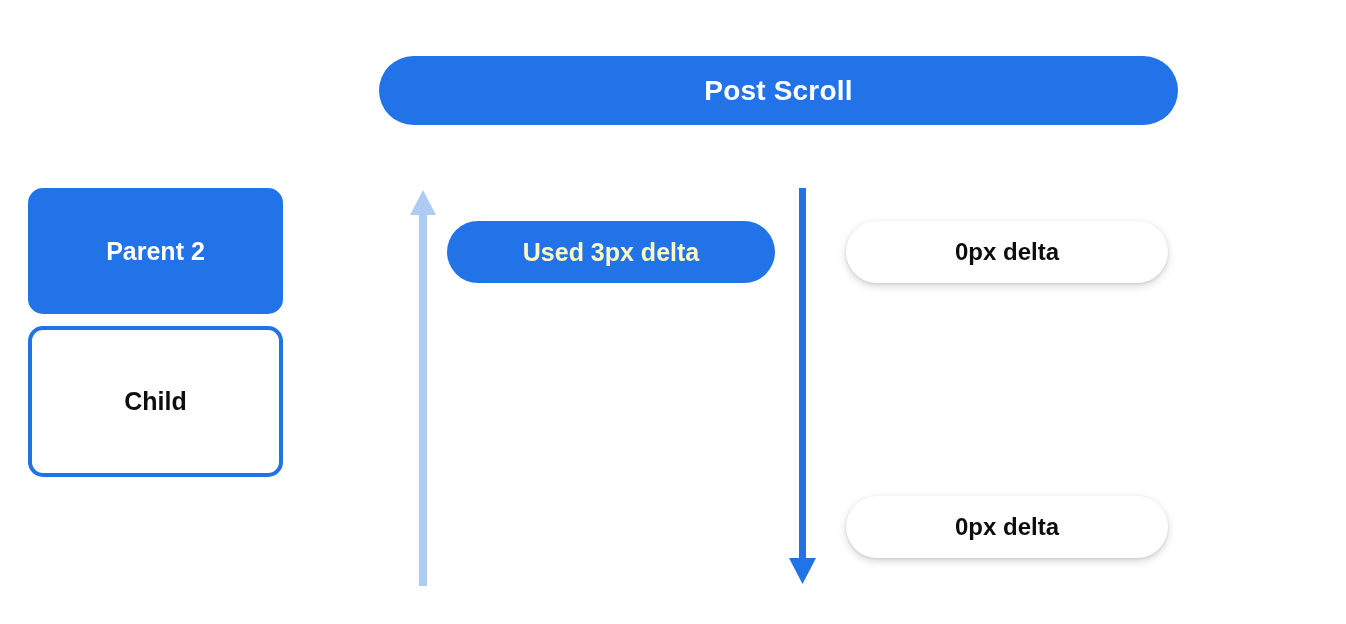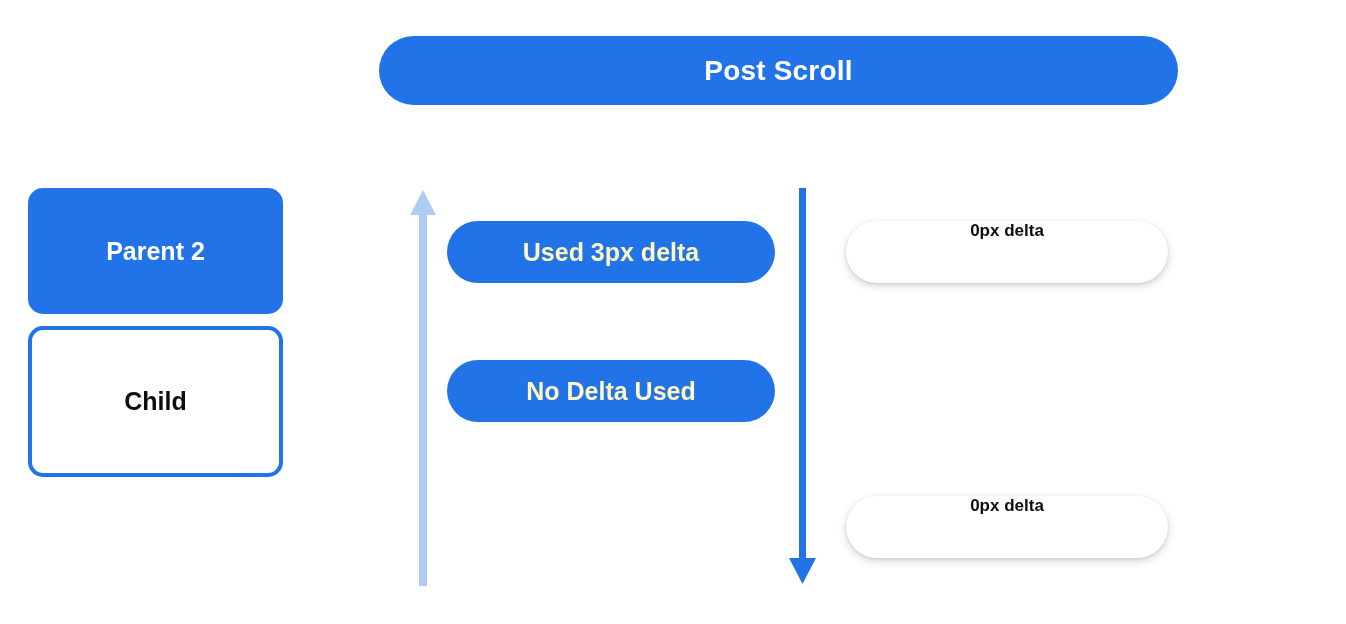--- a/index.html
+++ b/index.html
@@ -15,21 +15,21 @@
     width: 1346px;
     height: 624px;
     background: #ffffff;
     overflow: hidden;
   }
 
   
   .header-pill {
     position: absolute;
     left: 379px;
-    top: 36px;
+    top: 56px;
     width: 799px;
     height: 69px;
     background: #2272e8;
     border-radius: 36px;
     display: flex;
     align-items: center;
     justify-content: center;
     color: #ffffff;
     font-size: 28px;
     font-weight: bold;
@@ -96,24 +96,24 @@
 
   
   .right-pill {
     position: absolute;
     left: 846px;
     width: 322px;
     height: 62px;
     background: #ffffff;
     border-radius: 31px;
     display: flex;
-    align-items: flex-start;
+    align-items: center;
     justify-content: center;
     color: #0d0d0d;
-    font-size: 17px;
+    font-size: 24px;
     font-weight: bold;
     box-shadow: 0 3px 9px rgba(0,0,0,0.16), 0 1px 3px rgba(0,0,0,0.10);
   }
   .right-pill-1 { top: 221px; }
   .right-pill-2 { top: 496px; }
 </style>
 </head>
 <body>
 
 <div id="canvas">
@@ -141,23 +141,20 @@
   <div class="arrow-svg arrow-down-wrap">
     <svg width="44" height="398" viewBox="0 0 44 398" xmlns="http://www.w3.org/2000/svg">
       <rect x="18" y="0" width="7" height="372" fill="#2272e8"></rect>
       <polygon points="21.5,396 8,370 35,370" fill="#2272e8"></polygon>
     </svg>
   </div>
 
   <div class="mid-pill mid-pill-1">
     <span>Used 3px delta</span>
   </div>
-  <div class="mid-pill mid-pill-2">
-    <span>No Delta Used</span>
-  </div>
 
   <div class="right-pill right-pill-1">
     <span>0px delta</span>
   </div>
   <div class="right-pill right-pill-2">
     <span>0px delta</span>
   </div>
 
 </div>
 

